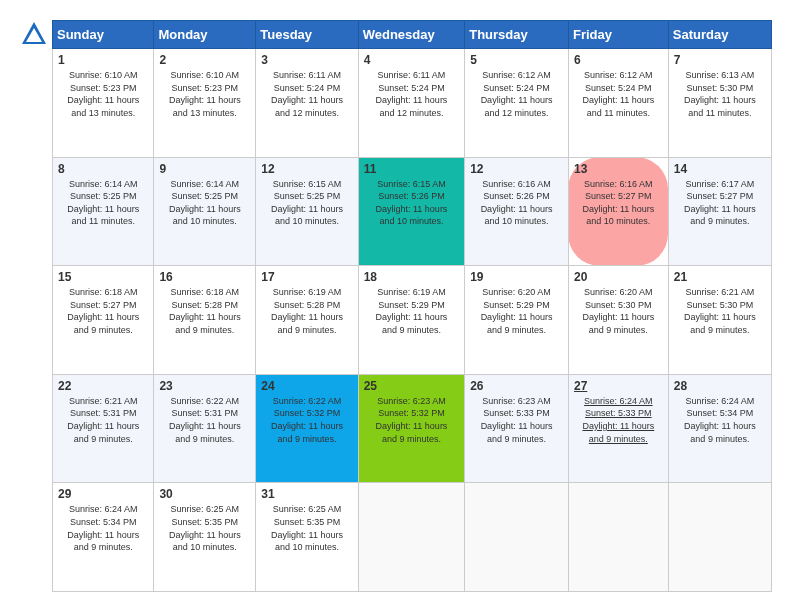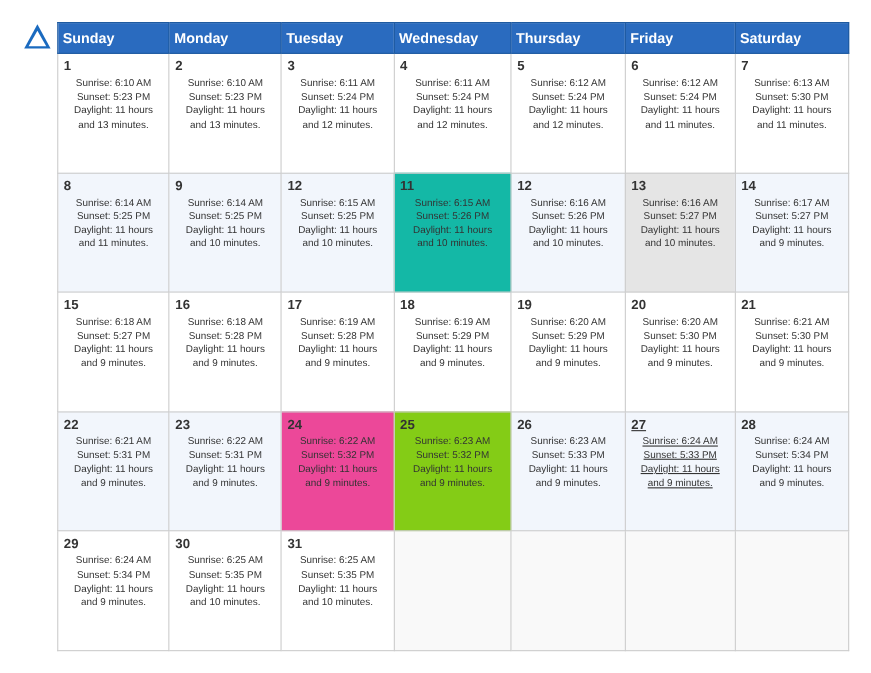--- a/index.html
+++ b/index.html
@@ -211,21 +211,21 @@
 Daylight: 11 hours
 and 10 minutes.</div>
           </td>
           <td style="background: rgb(242, 246, 252);">
             <span class="day-num">12</span>
             <div class="cell-text" style="white-space: pre-line;">Sunrise: 6:16 AM
 Sunset: 5:26 PM
 Daylight: 11 hours
 and 10 minutes.</div>
           </td>
-          <td style="background: #e5e5e5;">
+          <td style="background: #fca5a5; border-radius: 32px;">
             <span class="day-num">13</span>
             <div class="cell-text" style="white-space: pre-line;">Sunrise: 6:16 AM
 Sunset: 5:27 PM
 Daylight: 11 hours
 and 10 minutes.</div>
           </td>
           <td style="background: rgb(242, 246, 252);">
             <span class="day-num">14</span>
             <div class="cell-text" style="white-space: pre-line;">Sunrise: 6:17 AM
 Sunset: 5:27 PM
@@ -292,21 +292,21 @@
 Daylight: 11 hours
 and 9 minutes.</div>
           </td>
           <td style="background: rgb(242, 246, 252);">
             <span class="day-num">23</span>
             <div class="cell-text" style="white-space: pre-line;">Sunrise: 6:22 AM
 Sunset: 5:31 PM
 Daylight: 11 hours
 and 9 minutes.</div>
           </td>
-          <td style="background: #ec4899; margin-left: 38px;">
+          <td style="background: #0ea5e9; margin-left: 38px;">
             <span class="day-num">24</span>
             <div class="cell-text" style="white-space: pre-line;">Sunrise: 6:22 AM
 Sunset: 5:32 PM
 Daylight: 11 hours
 and 9 minutes.</div>
           </td>
           <td style="background: #84cc16;">
             <span class="day-num">25</span>
             <div class="cell-text" style="white-space: pre-line;">Sunrise: 6:23 AM
 Sunset: 5:32 PM

